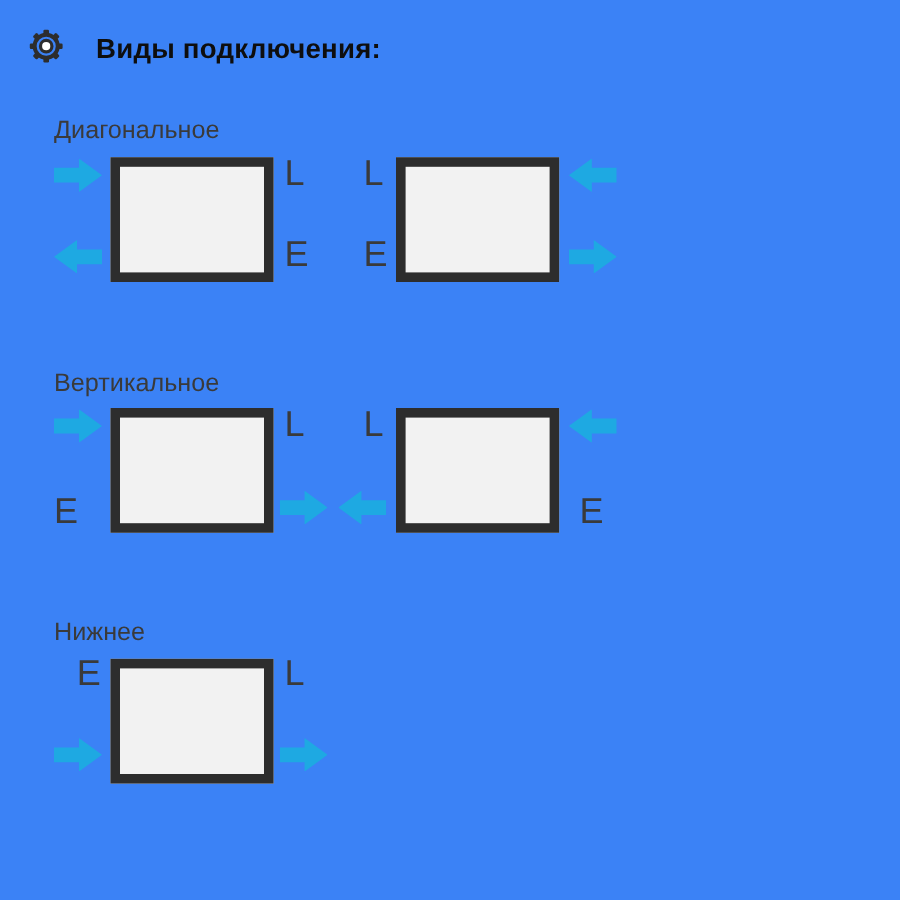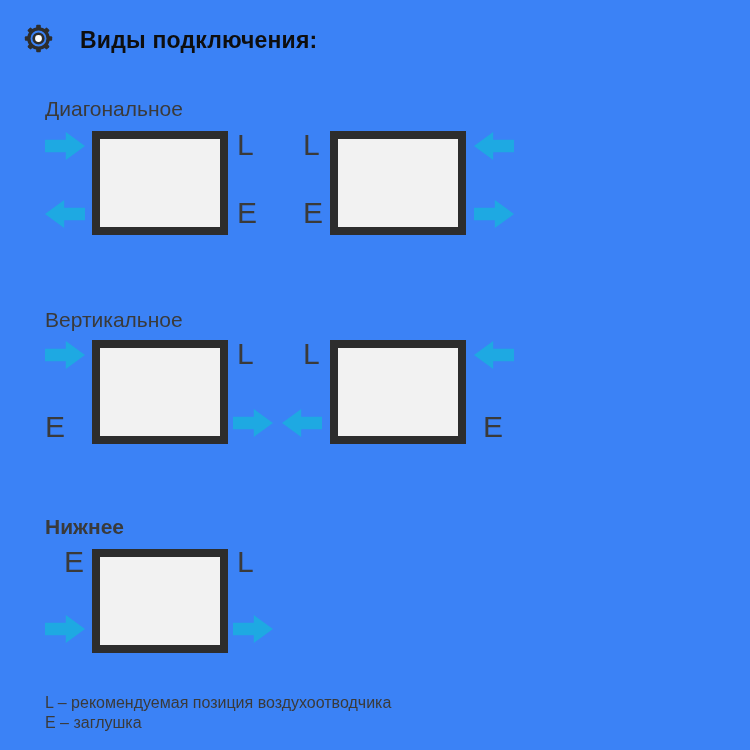--- a/index.html
+++ b/index.html
@@ -18,21 +18,21 @@
     font-size: 23px; font-weight: bold; color: #0e0e0e;
     line-height: 28px; letter-spacing: 0.2px;
   }
 
   .sec-label {
     position: absolute; left: 45px;
     font-size: 21px; color: #3a3a3a; line-height: 26px;
   }
   .sec-label.s1 { top: 96px; }
   .sec-label.s2 { top: 307px; }
-  .sec-label.s3 { top: 514px; font-weight: bold; }
+  .sec-label.s3 { top: 514px; }
 
   .radiator {
     position: absolute;
     width: 120px; height: 88px;
     background: #f2f2f2;
     border: 8px solid #2d2d2d;
   }
 
   .arrow {
     position: absolute; width: 40px; height: 28px;
@@ -101,18 +101,14 @@
   <div class="letter" style="left:483px; top:412px;">E</div>
 
   <div class="sec-label s3">Нижнее</div>
 
   <div class="letter" style="left:64px; top:547px;">E</div>
   <div class="radiator" style="left:92px; top:549px;"></div>
   <div class="letter" style="left:237px; top:547px;">L</div>
   <div class="arrow" style="left:45px; top:615px;"></div>
   <div class="arrow" style="left:233px; top:615px;"></div>
 
-  <div class="legend">
-    <div>L – рекомендуемая позиция воздухоотводчика</div>
-    <div>E – заглушка</div>
-  </div>
 
 </div>
 
 </body></html>

